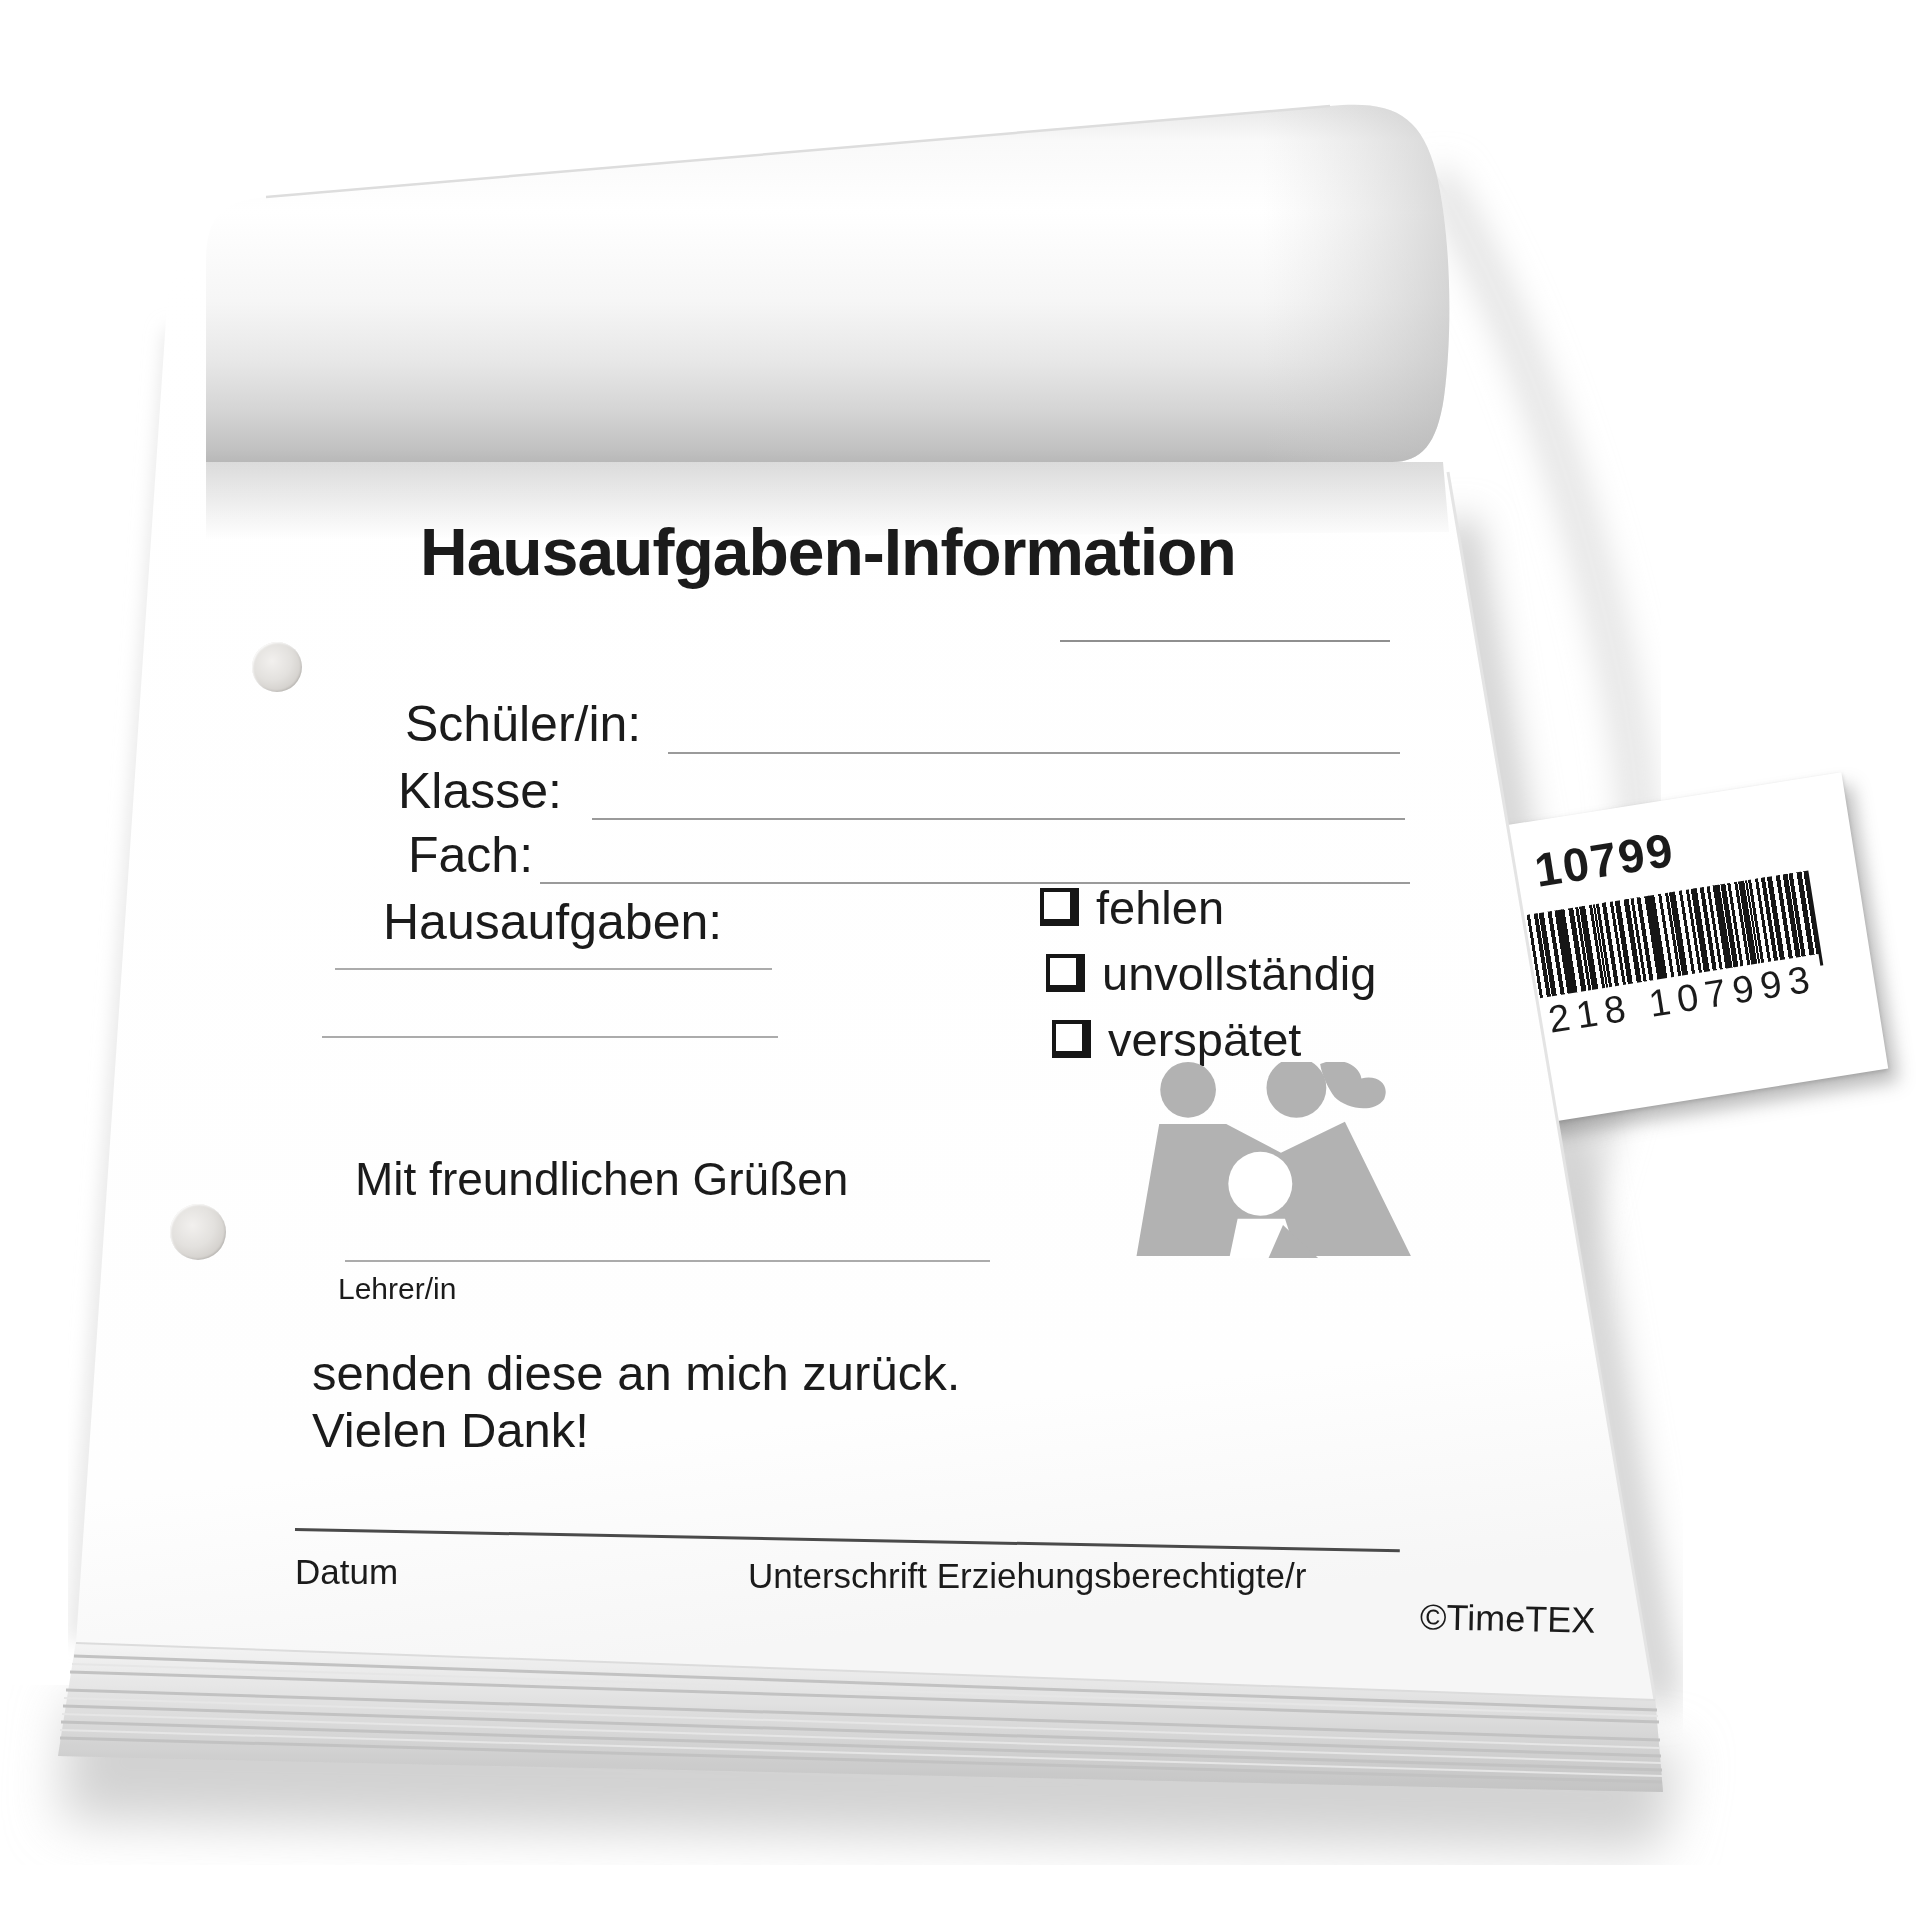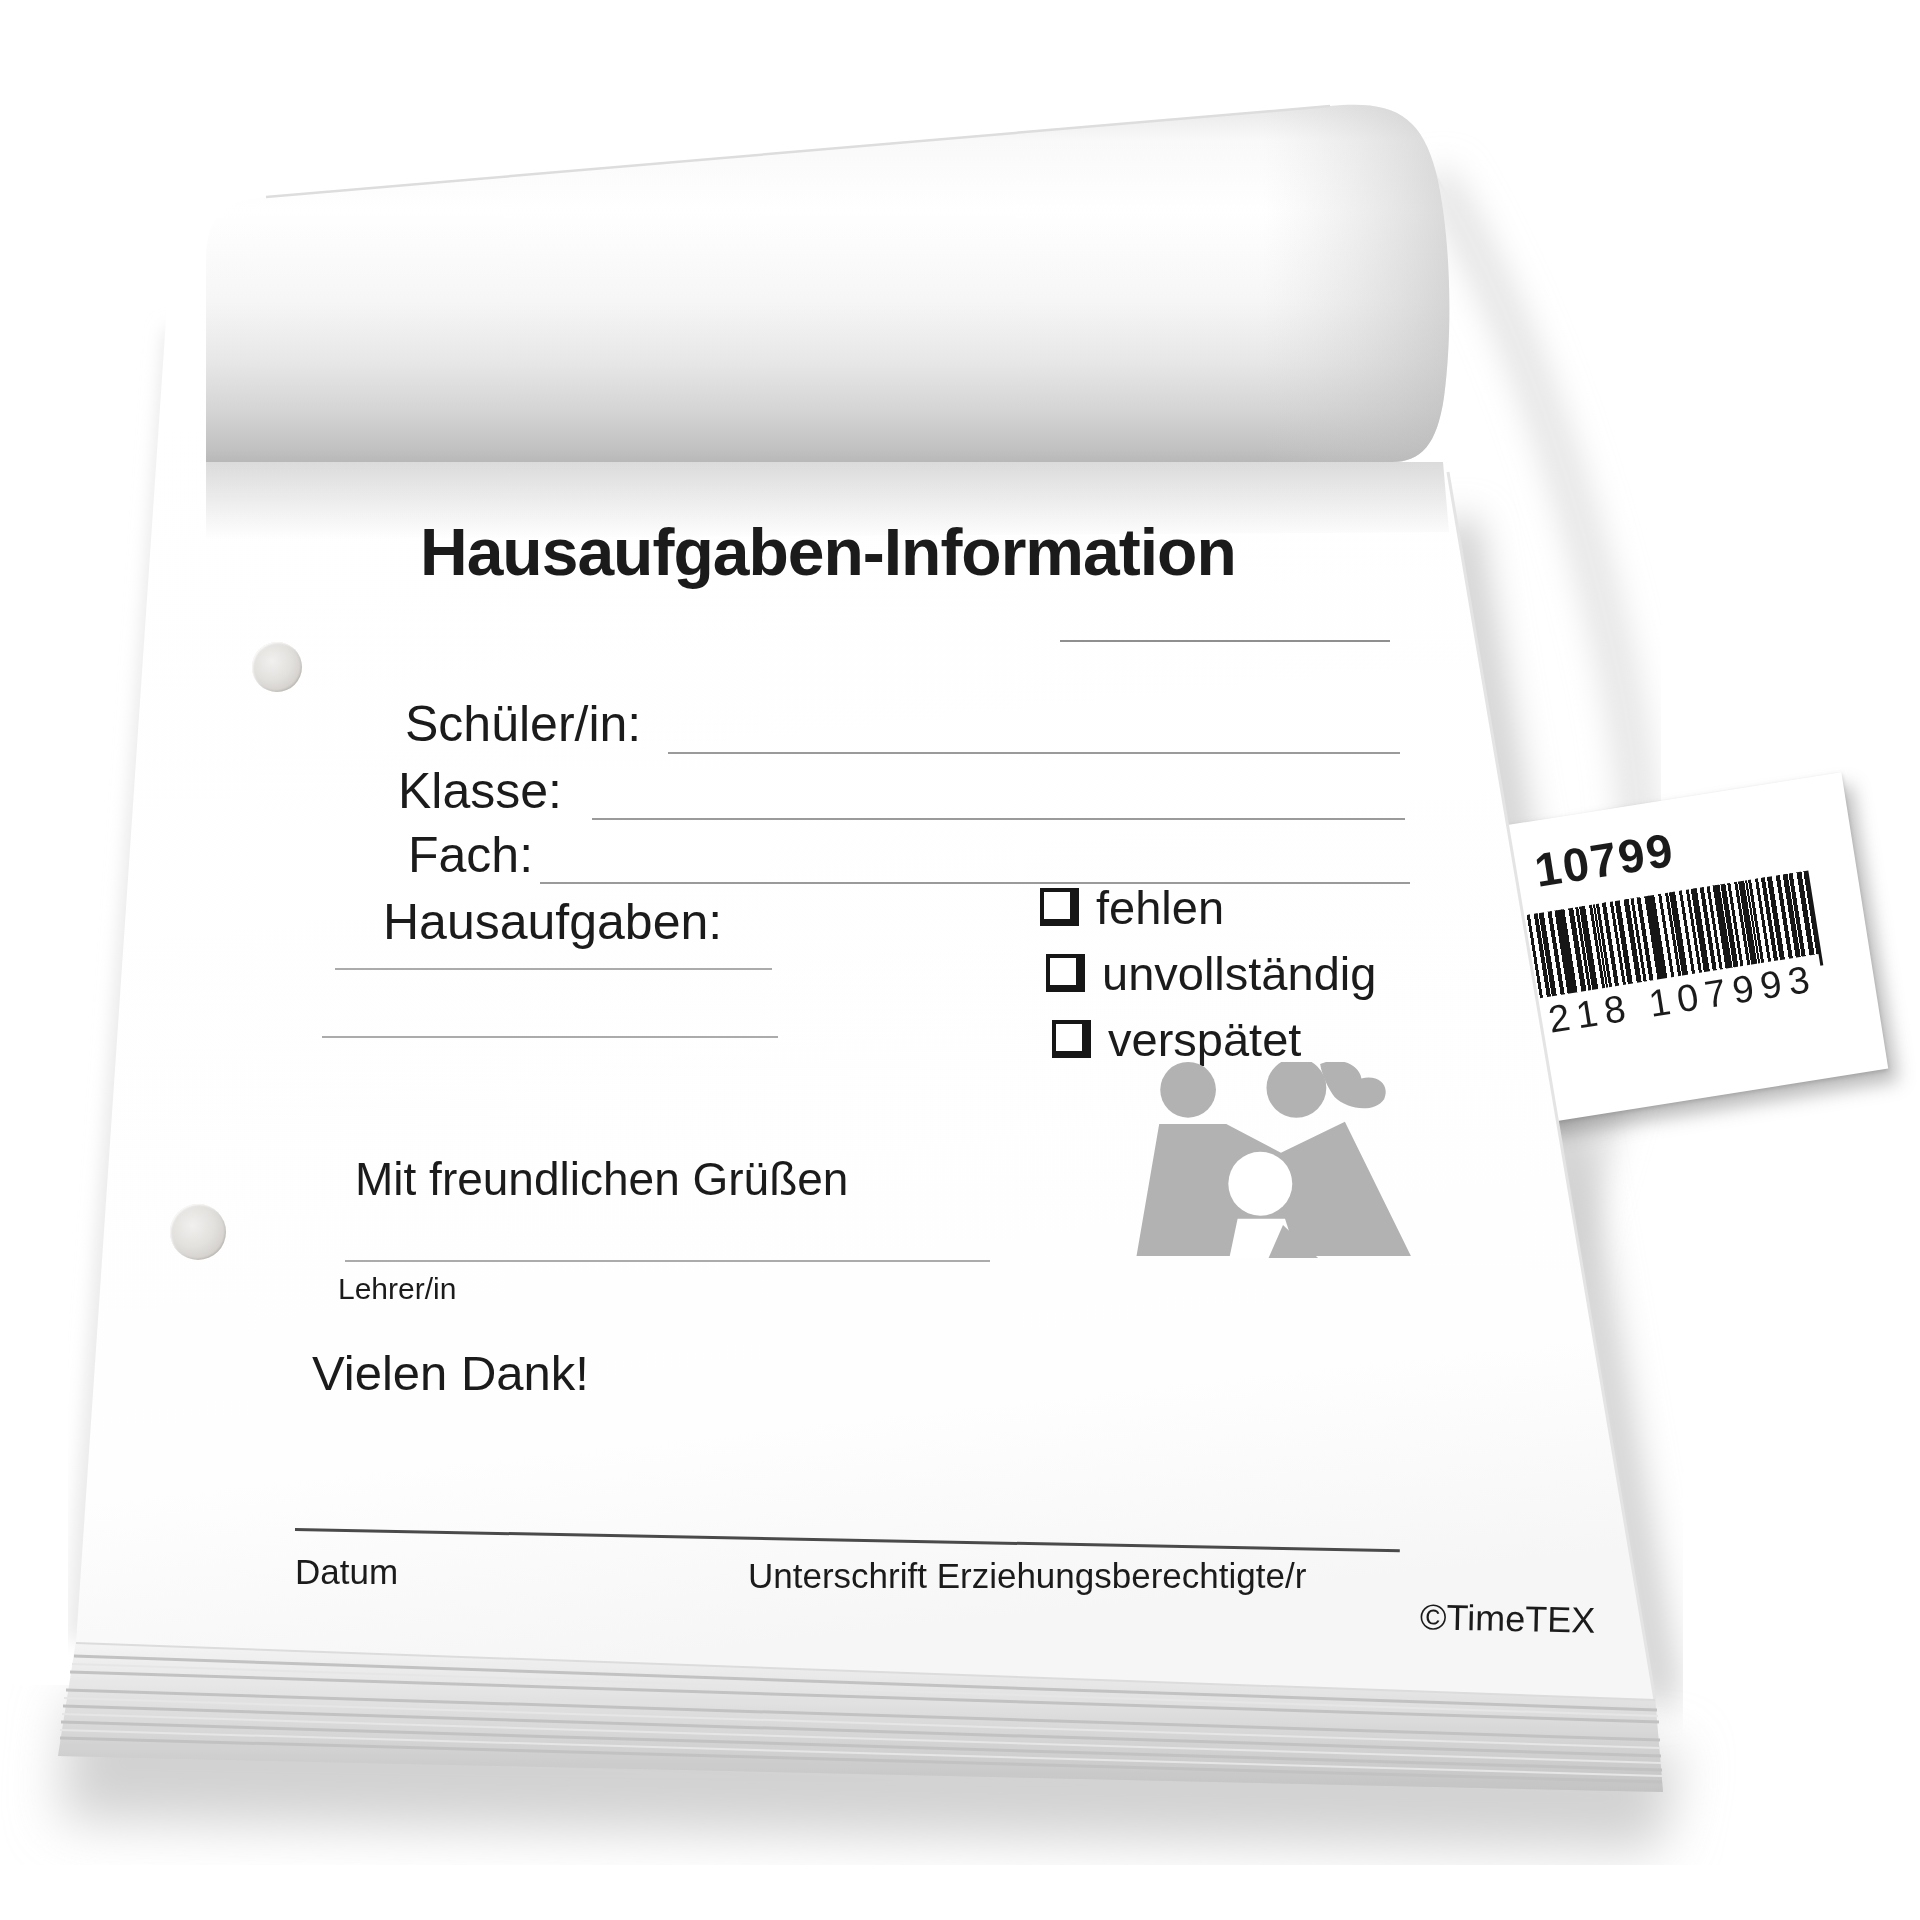--- a/index.html
+++ b/index.html
@@ -151,20 +151,21 @@
       <path d="M106,152 L152,152 L164,190 L98,190 Z" fill="#ffffff"></path>
       <path d="M150,158 L184,190 L136,190 Z" fill="#b2b2b2"></path>
     </svg>
 
     <div class="abs closing" style="left:355px;top:1128px;margin-top:24px;">Mit freundlichen Grüßen</div>
 
     <div class="rule rule-light" style="left:345px;top:1260px;width:645px;"></div>
     <div class="abs small" style="left:338px;top:1272px;">Lehrer/in</div>
 
     <div class="abs note" style="left:312px;top:1345px;">
+      <div>senden diese an mich zurück.</div>
       <div>Vielen Dank!</div>
     </div>
 
     <div class="rule rule-dark" style="left:295px;top:1528px;width:1105px;transform:rotate(1.1deg);transform-origin:left center;"></div>
     <div class="abs footerlabel" style="left:295px;top:1552px;">Datum</div>
     <div class="abs footerlabel" style="left:748px;top:1556px;">Unterschrift Erziehungsberechtigte/r</div>
 
     <div class="abs copyright" style="left:1420px;top:1598px;transform:rotate(1.2deg);">©TimeTEX</div>
   </div>
 

